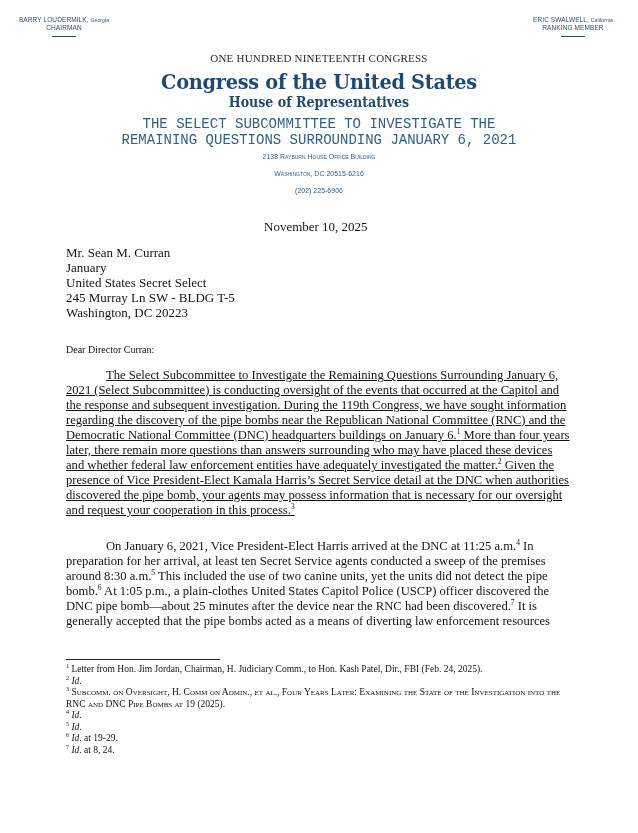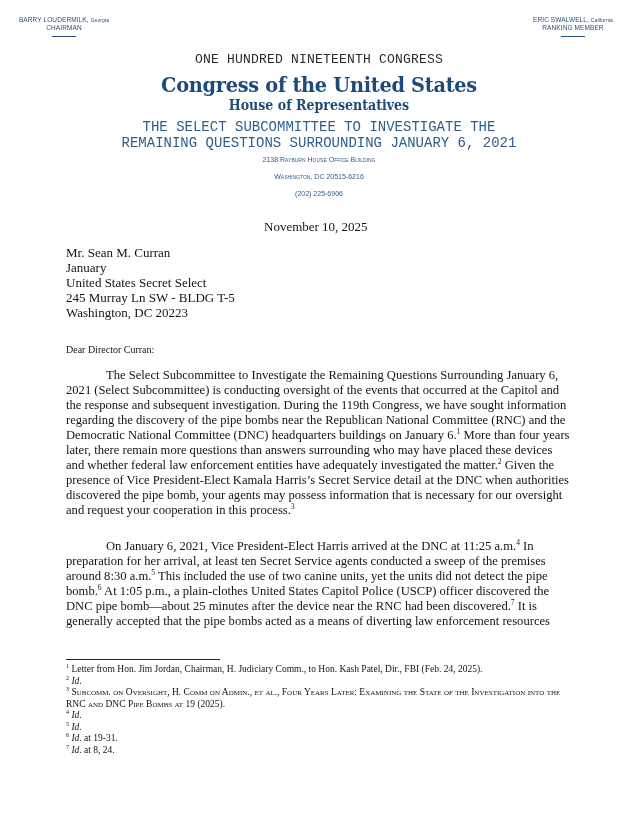--- a/index.html
+++ b/index.html
@@ -3,30 +3,30 @@
 <meta charset="utf-8">
 <style>
   html, body { margin:0; padding:0; background:#ffffff; }
   body { width:638px; height:833px; position:relative; overflow:hidden; font-family:"Liberation Serif", serif; color:#141414; }
   .corner { position:absolute; top:16px; font-family:"Liberation Sans", sans-serif; font-size:6.5px; color:#2a4f7a; text-align:center; line-height:8px; letter-spacing:0.1px; }
   .corner .rule { width:24px; height:1px; background:#2a4f7a; margin:4px auto 0; }
   .corner.left { left:14px; width:100px; }
   .corner.right { right:10px; width:110px; }
   .corner .state { font-size:5px; }
   .header { position:absolute; top:52px; left:0; width:638px; text-align:center; color:#1f4873; }
-  .congress-num { font-family:Liberation Mono, monospace; font-size:13px; color:#2b2b2b; letter-spacing:0.2px; }
+  .congress-num { font-family:Liberation Serif, serif; font-size:11px; color:#2b2b2b; letter-spacing:0.2px; }
   .title { font-family:"DejaVu Serif", serif; font-weight:bold; font-size:21px; margin-top:5px; letter-spacing:-0.3px; color:#1d4a78; transform:scaleX(0.92); }
   .house { font-family:"DejaVu Serif", serif; font-weight:bold; font-size:14px; margin-top:0px; color:#1d4a78; transform:scaleX(0.9); }
   .subc { font-family:Liberation Mono, monospace; font-size:14px; color:#2f5d8c; margin-top:6px; line-height:16px; }
   .addr { font-family:"Liberation Sans", sans-serif; font-size:7px; color:#2f5d8c; line-height:17px; }
   .date { position:absolute; top:219px; left:264px; font-size:13px; }
   .recipient { position:absolute; top:245px; left:66px; font-size:13px; line-height:15px; }
   .salutation { position:absolute; top:344px; left:66px; font-size:10px; }
   .para { position:absolute; left:66px; width:506px; font-size:12.6px; line-height:15px; text-indent:40px; text-align:left; }
-  .p1 { top:368px; }
+  .p1 { top:368px;text-decoration:underline; }
   .p2 { top:539px;font-family:Liberation Serif, serif; }
   sup { font-size:7.5px; line-height:0; vertical-align:super; }
   .fnrule { position:absolute; top:659px; left:66px; width:154px; height:1px; background:#222; }
   .footnotes { position:absolute; top:664px; left:66px; width:500px; font-size:9.5px; line-height:11.5px; }
   .fn sup { font-size:6px; }
   .sc { font-variant:small-caps; }
   i { font-style:italic; }
 </style>
 </head>
 <body>
@@ -75,15 +75,15 @@
 <div class="para p2"><span>On January 6, 2021, Vice President-Elect Harris arrived at the DNC at 11:25 a.m.</span><sup>4</sup><span> In preparation for her arrival, at least ten Secret Service agents conducted a sweep of the premises around 8:30 a.m.</span><sup>5</sup><span> This included the use of two canine units, yet the units did not detect the pipe bomb.</span><sup>6</sup><span> At 1:05 p.m., a plain-clothes United States Capitol Police (USCP) officer discovered the DNC pipe bomb—about 25 minutes after the device near the RNC had been discovered.</span><sup>7</sup><span> It is generally accepted that the pipe bombs acted as a means of diverting law enforcement resources</span></div>
 
 <div class="fnrule"></div>
 
 <div class="footnotes">
   <div class="fn"><sup>1</sup> <span>Letter from Hon. Jim Jordan, Chairman, H. Judiciary Comm., to Hon. Kash Patel, Dir., FBI (Feb. 24, 2025).</span></div>
   <div class="fn"><sup>2</sup> <i>Id</i><span>.</span></div>
   <div class="fn"><sup>3</sup> <span class="sc">Subcomm. on Oversight, H. Comm on Admin., et al., Four Years Later: Examining the State of the Investigation into the RNC and DNC Pipe Bombs at 19 (2025).</span></div>
   <div class="fn"><sup>4</sup> <i>Id</i><span>.</span></div>
   <div class="fn"><sup>5</sup> <i>Id</i><span>.</span></div>
-  <div class="fn"><sup>6</sup> <i>Id</i><span>. at 19-31.</span></div>
+  <div class="fn"><sup>6</sup> <i>Id</i><span>. at 19-29.</span></div>
   <div class="fn"><sup>7</sup> <i>Id</i><span>. at 8, 24.</span></div>
 </div>
 
 </body></html>

